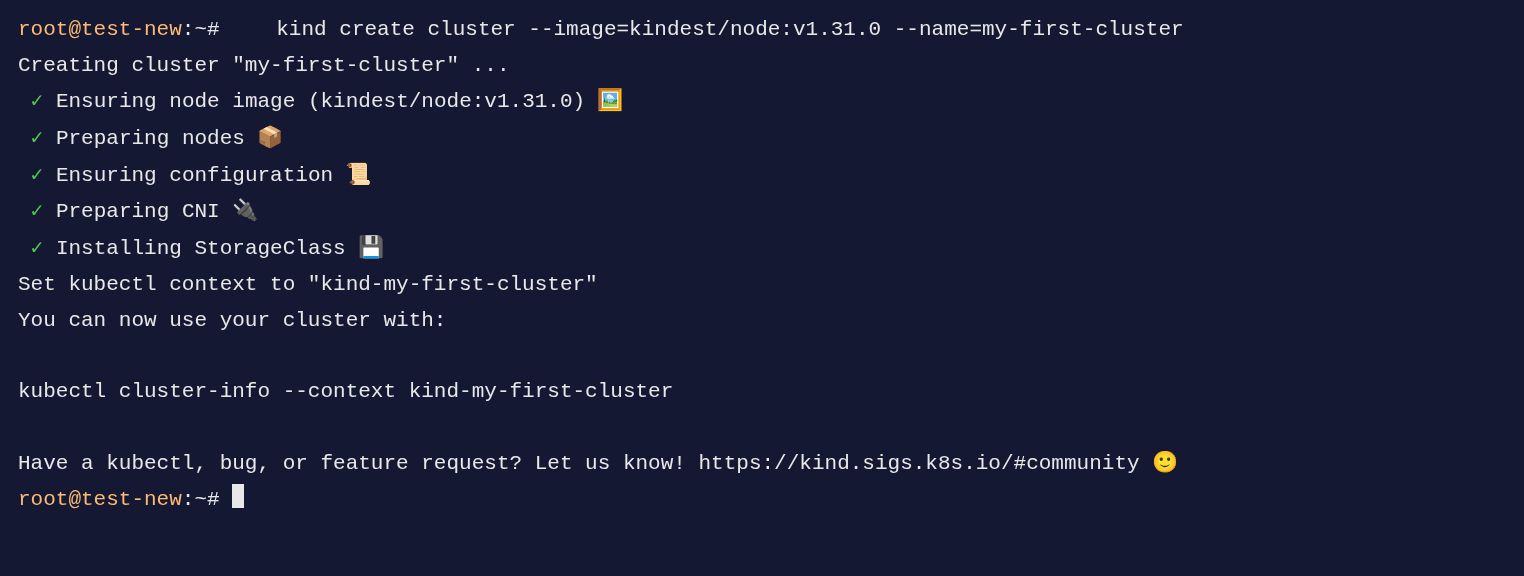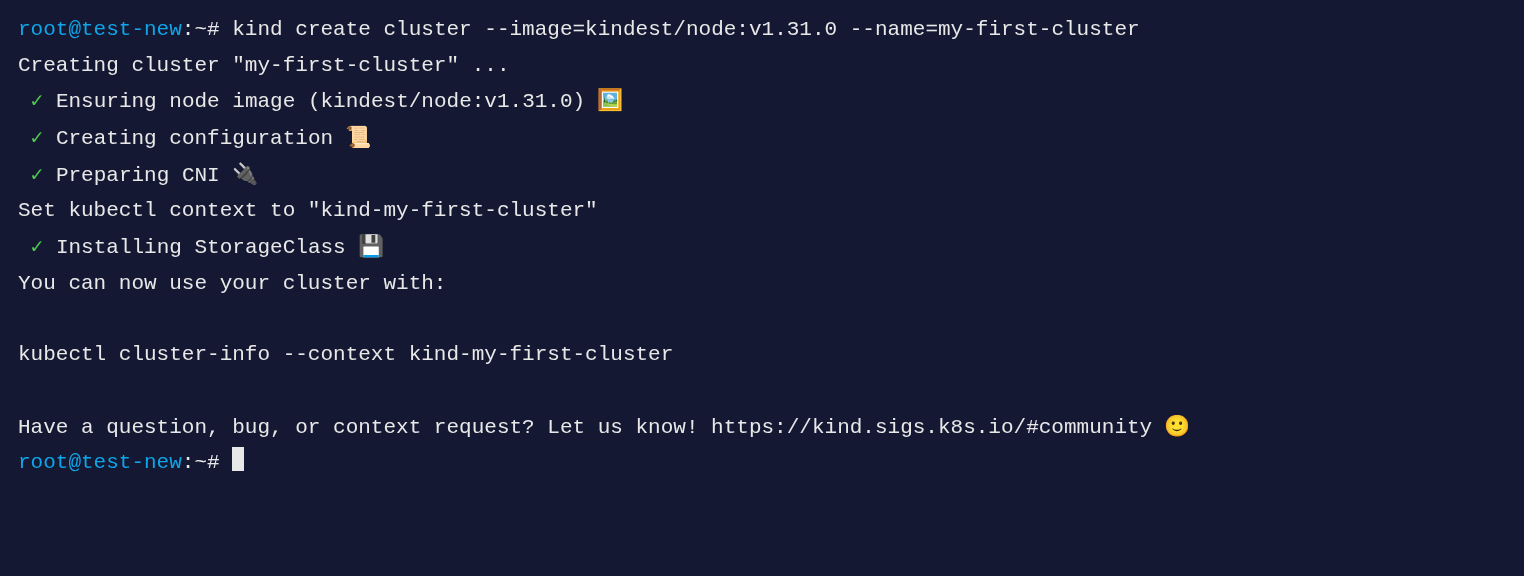--- a/index.html
+++ b/index.html
@@ -15,33 +15,34 @@
       line-height: 1.7;
       padding: 12px 18px;
       width: 1524px;
       height: 576px;
       overflow: hidden;
     }
     .terminal-line {
       white-space: pre;
     }
     .prompt-user {
-      color: #0ea5e9;
+      color: #fdba74;
     }
     .prompt-sep {
       color: #e8e8e8;
     }
     .prompt-path {
       color: #e8e8e8;
     }
     .prompt-hash {
       color: #e8e8e8;
     }
     .command {
       color: #e8e8e8;
+      margin-left: 44px;
     }
     .checkmark {
       color: #4ec94e;
     }
     .emoji {
       font-family: 'Apple Color Emoji', 'Segoe UI Emoji', 'Noto Color Emoji', sans-serif;
     }
     .cursor {
       display: inline-block;
       width: 12px;
@@ -51,23 +52,24 @@
       margin-bottom: 3px;
     }
   </style>
 </head>
 <body>
 
 <div>
   <div class="terminal-line"><span class="prompt-user">root@test-new</span><span class="prompt-sep">:</span><span class="prompt-path">~</span><span class="prompt-hash">#</span> <span class="command">kind create cluster --image=kindest/node:v1.31.0 --name=my-first-cluster</span></div>
   <div class="terminal-line">Creating cluster "my-first-cluster" ...</div>
   <div class="terminal-line"> <span class="checkmark">✓</span> <span>Ensuring node image (kindest/node:v1.31.0)</span> <span class="emoji">🖼️</span></div>
-  <div class="terminal-line"> <span class="checkmark">✓</span> <span>Creating configuration</span> <span class="emoji">📜</span></div>
+  <div class="terminal-line"> <span class="checkmark">✓</span> <span>Preparing nodes</span> <span class="emoji">📦</span></div>
+  <div class="terminal-line"> <span class="checkmark">✓</span> <span>Ensuring configuration</span> <span class="emoji">📜</span></div>
   <div class="terminal-line"> <span class="checkmark">✓</span> <span>Preparing CNI</span> <span class="emoji">🔌</span></div>
+  <div class="terminal-line"> <span class="checkmark">✓</span> <span>Installing StorageClass</span> <span class="emoji">💾</span></div>
   <div class="terminal-line">Set kubectl context to "kind-my-first-cluster"</div>
-  <div class="terminal-line"> <span class="checkmark">✓</span> <span>Installing StorageClass</span> <span class="emoji">💾</span></div>
   <div class="terminal-line">You can now use your cluster with:</div>
   <div class="terminal-line">&nbsp;</div>
   <div class="terminal-line">kubectl cluster-info --context kind-my-first-cluster</div>
   <div class="terminal-line">&nbsp;</div>
-  <div class="terminal-line"><span>Have a question, bug, or context request? Let us know! https://kind.sigs.k8s.io/#community</span> <span class="emoji">🙂</span></div>
+  <div class="terminal-line"><span>Have a kubectl, bug, or feature request? Let us know! https://kind.sigs.k8s.io/#community</span> <span class="emoji">🙂</span></div>
   <div class="terminal-line"><span class="prompt-user">root@test-new</span><span class="prompt-sep">:</span><span class="prompt-path">~</span><span class="prompt-hash">#</span> <span class="cursor"></span></div>
 </div>
 
 </body></html>

